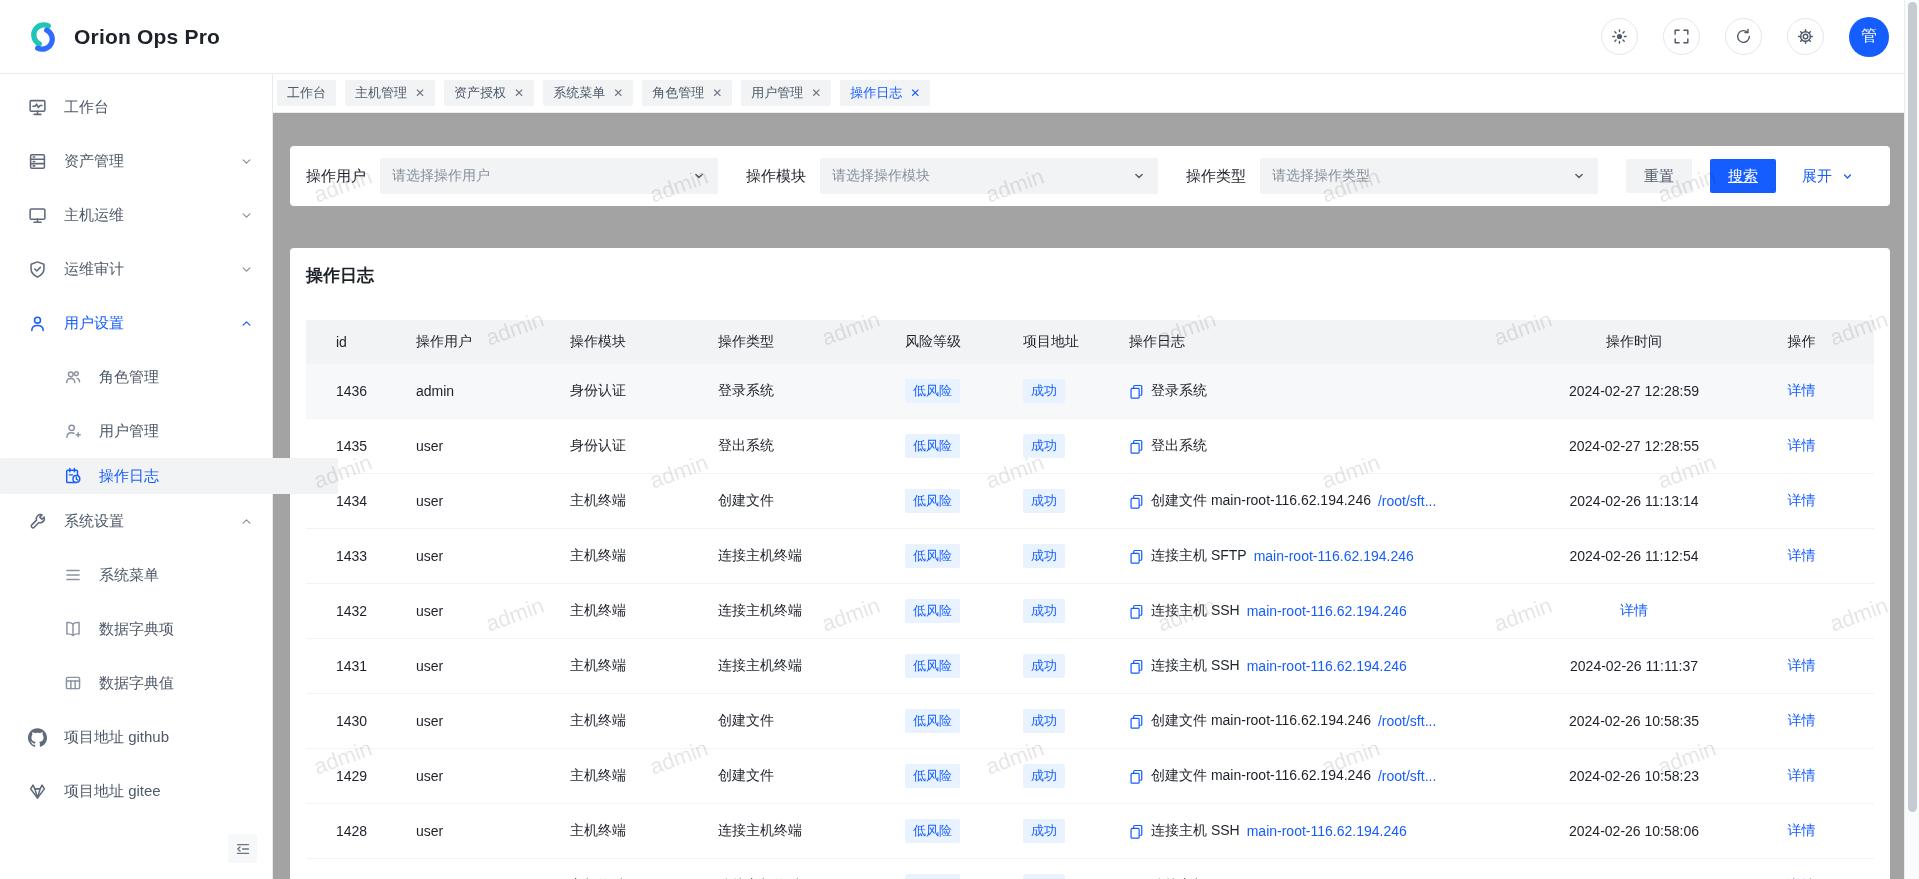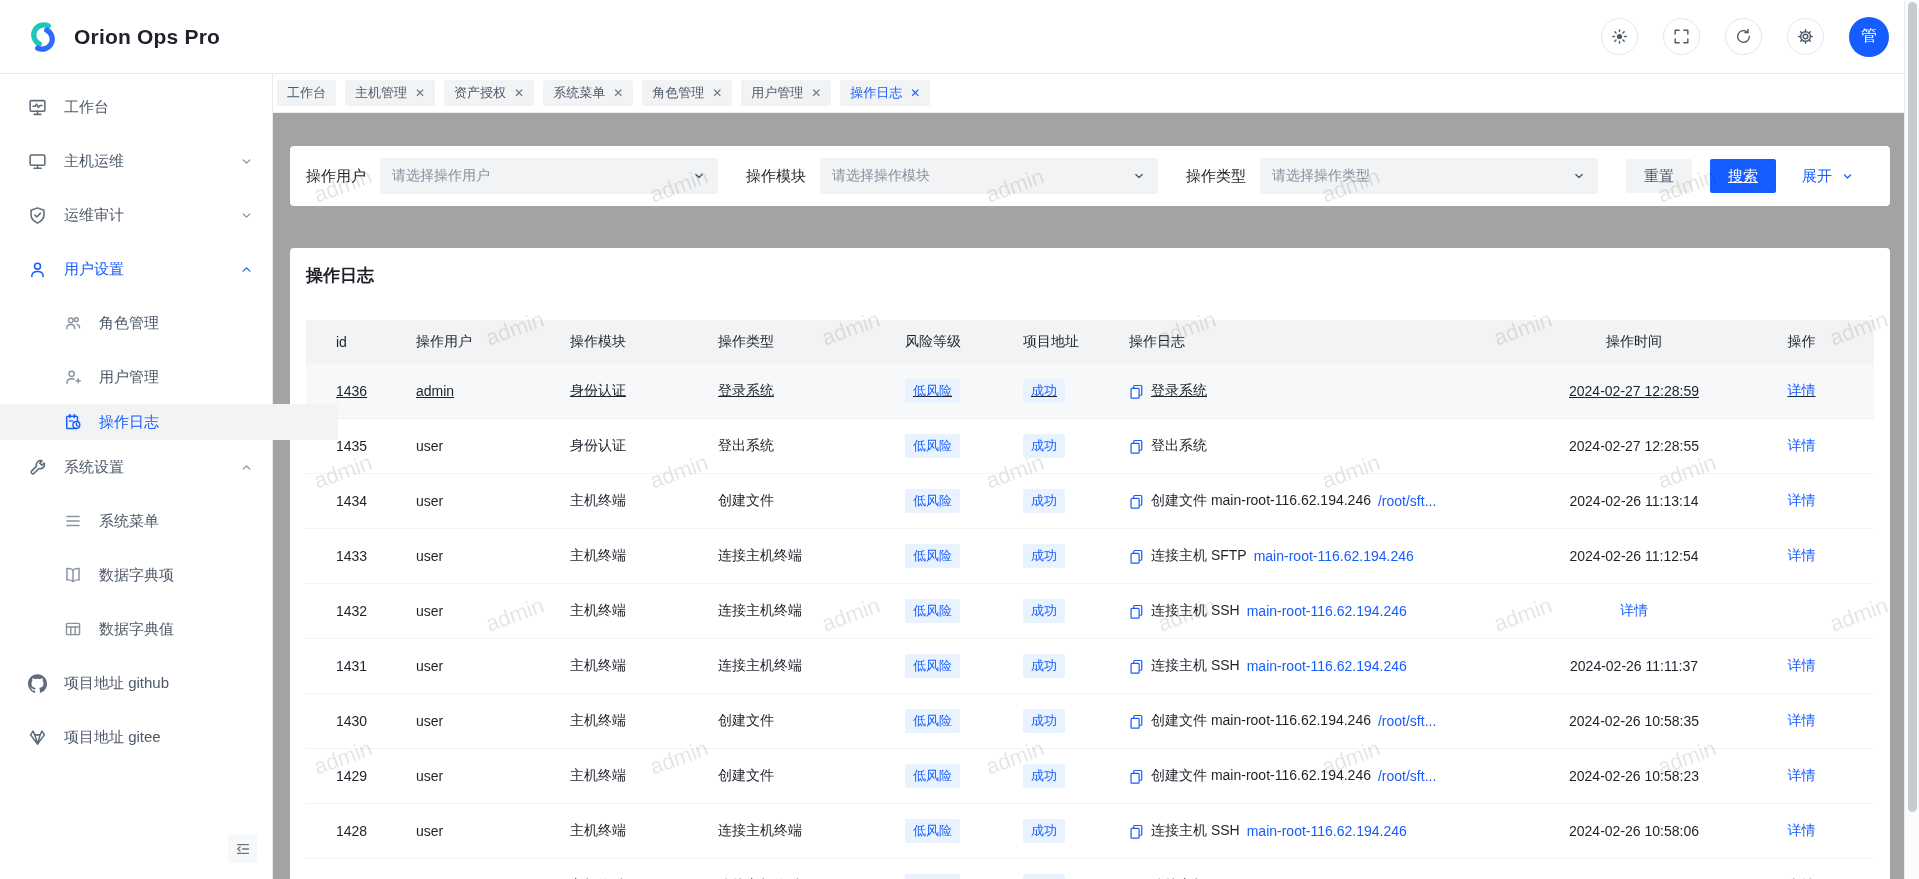--- a/index.html
+++ b/index.html
@@ -69,21 +69,21 @@
   .expand-link svg { width:13px; height:13px; }
 
   .main-card { top:135px; height:800px; padding:14px 16px; }
   .panel-title { font-size:17px; font-weight:700; color:#1d2129; margin:2px 0 33px 0; }
 
   .grid-row { display:grid; grid-template-columns:80px 154px 148px 187px 118px 106px 440px 190px 145px; }
   .th { height:44px; display:flex; align-items:center; padding-left:30px; background:#f2f3f5;
         font-size:14px; font-weight:400; color:#1d2129; white-space:nowrap; overflow:hidden; }
   .th.c { justify-content:center; padding-left:0; }
   .trow { border-bottom:1px solid #f2f3f5; }
-  .trow.first { background:#f7f8fa;text-decoration:underline; }
+  .trow.first { background:#f7f8fa; }
   .td { height:54px; display:flex; align-items:center; padding-left:30px; font-size:14px; color:#1d2129;
         white-space:nowrap; overflow:hidden; }
   .td.c { justify-content:center; padding-left:0; }
   .badge { display:inline-block; padding:4px 8px; background:#e8f3ff; color:#165dff; font-size:13px;
            border-radius:2px; line-height:1.2; }
   .logcell { gap:7px; }
   .logcell .copy-ic { width:15px; height:15px; flex:0 0 auto; color:#165dff; cursor:pointer; }
   .logseg { color:#1d2129; }
   .loglink { color:#165dff; cursor:pointer; text-decoration:none; }
   .detail-link { color:#165dff; font-size:14px; cursor:pointer; }
@@ -145,20 +145,34 @@
           <svg class="ic" viewBox="0 0 16 16" fill="none" stroke="currentColor" stroke-width="1.3" stroke-linecap="round" stroke-linejoin="round">
             <rect x="1.8" y="2.2" width="12.4" height="9" rx="1"></rect>
             <polyline points="4.2,7 6,7 7.2,5.2 8.8,8 10,6.4 11.8,6.4"></polyline>
             <line x1="8" y1="11.2" x2="8" y2="13.6"></line>
             <line x1="5.2" y1="13.8" x2="10.8" y2="13.8"></line>
           </svg>
           <span class="s-lab">工作台</span>
         </div>
         <div class="s-item">
           <svg class="ic" viewBox="0 0 16 16" fill="none" stroke="currentColor" stroke-width="1.3" stroke-linecap="round" stroke-linejoin="round">
+            <rect x="2.2" y="2.4" width="11.6" height="11.2" rx="1"></rect>
+            <line x1="2.2" y1="6.1" x2="13.8" y2="6.1"></line>
+            <line x1="2.2" y1="9.8" x2="13.8" y2="9.8"></line>
+            <line x1="4.4" y1="4.2" x2="5.6" y2="4.2"></line>
+            <line x1="4.4" y1="8" x2="5.6" y2="8"></line>
+            <line x1="4.4" y1="11.7" x2="5.6" y2="11.7"></line>
+          </svg>
+          <span class="s-lab">资产管理</span>
+          <svg class="chev" viewBox="0 0 16 16" fill="none" stroke="currentColor" stroke-width="1.3" stroke-linecap="round" stroke-linejoin="round">
+            <polyline points="4.4,6.2 8,9.8 11.6,6.2"></polyline>
+          </svg>
+        </div>
+        <div class="s-item">
+          <svg class="ic" viewBox="0 0 16 16" fill="none" stroke="currentColor" stroke-width="1.3" stroke-linecap="round" stroke-linejoin="round">
             <rect x="1.8" y="2.6" width="12.4" height="8.6" rx="1"></rect>
             <line x1="8" y1="11.2" x2="8" y2="13.4"></line>
             <line x1="5" y1="13.6" x2="11" y2="13.6"></line>
           </svg>
           <span class="s-lab">主机运维</span>
           <svg class="chev" viewBox="0 0 16 16" fill="none" stroke="currentColor" stroke-width="1.3" stroke-linecap="round" stroke-linejoin="round">
             <polyline points="4.4,6.2 8,9.8 11.6,6.2"></polyline>
           </svg>
         </div>
         <div class="s-item">

